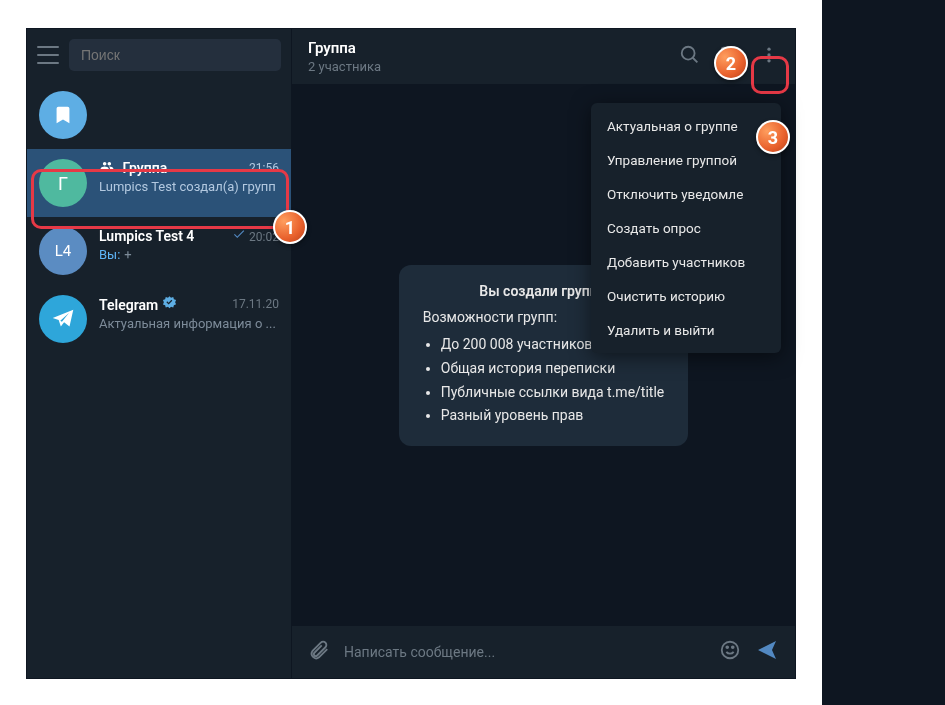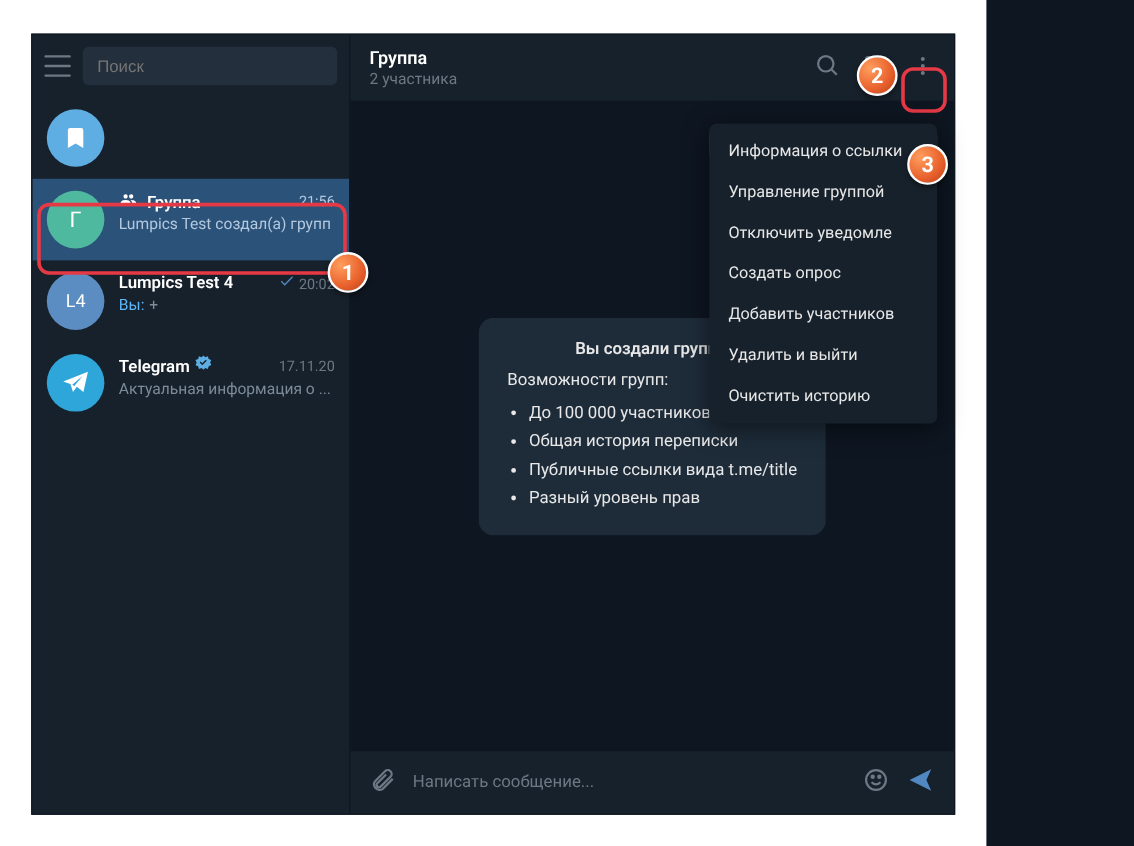--- a/index.html
+++ b/index.html
@@ -185,21 +185,21 @@
               </svg>
           </span>
         </div>
       </div>
 
       <div class="messages">
         <div class="service-box">
           <div class="service-title">Вы создали группу.</div>
           <div class="service-sub">Возможности групп:</div>
           <ul class="service-list">
-            <li>До 100 000 участников</li>
+            <li>До 200 008 участников</li>
             <li>Общая история переписки</li>
             <li>Публичные ссылки вида t.me/title</li>
             <li>Разный уровень прав</li>
           </ul>
         </div>
       </div>
 
       <div class="composer">
         <span class="cicon">
           <svg width="22" height="22" viewBox="0 0 24 24" fill="none" stroke="currentColor" stroke-width="2">
@@ -216,27 +216,27 @@
             </svg>
         </span>
         <span class="cicon send-icon">
           <svg width="24" height="24" viewBox="0 0 24 24" fill="currentColor">
               <path d="M3 12l18-9-4 9 4 9-18-9zm4 0h10"></path>
             </svg>
         </span>
       </div>
 
       <div class="dropdown">
-        <div class="dropdown-item">Информация о ссылки</div>
+        <div class="dropdown-item">Актуальная о группе</div>
         <div class="dropdown-item">Управление группой</div>
         <div class="dropdown-item">Отключить уведомле</div>
         <div class="dropdown-item">Создать опрос</div>
         <div class="dropdown-item">Добавить участников</div>
+        <div class="dropdown-item">Очистить историю</div>
         <div class="dropdown-item">Удалить и выйти</div>
-        <div class="dropdown-item">Очистить историю</div>
       </div>
 
       <div class="callout callout-2"></div>
       <div class="callout callout-3"></div>
       <div class="badge badge-2">2</div>
       <div class="badge badge-3">3</div>
     </div>
 
     <div class="callout callout-1"></div>
     <div class="badge badge-1">1</div>

